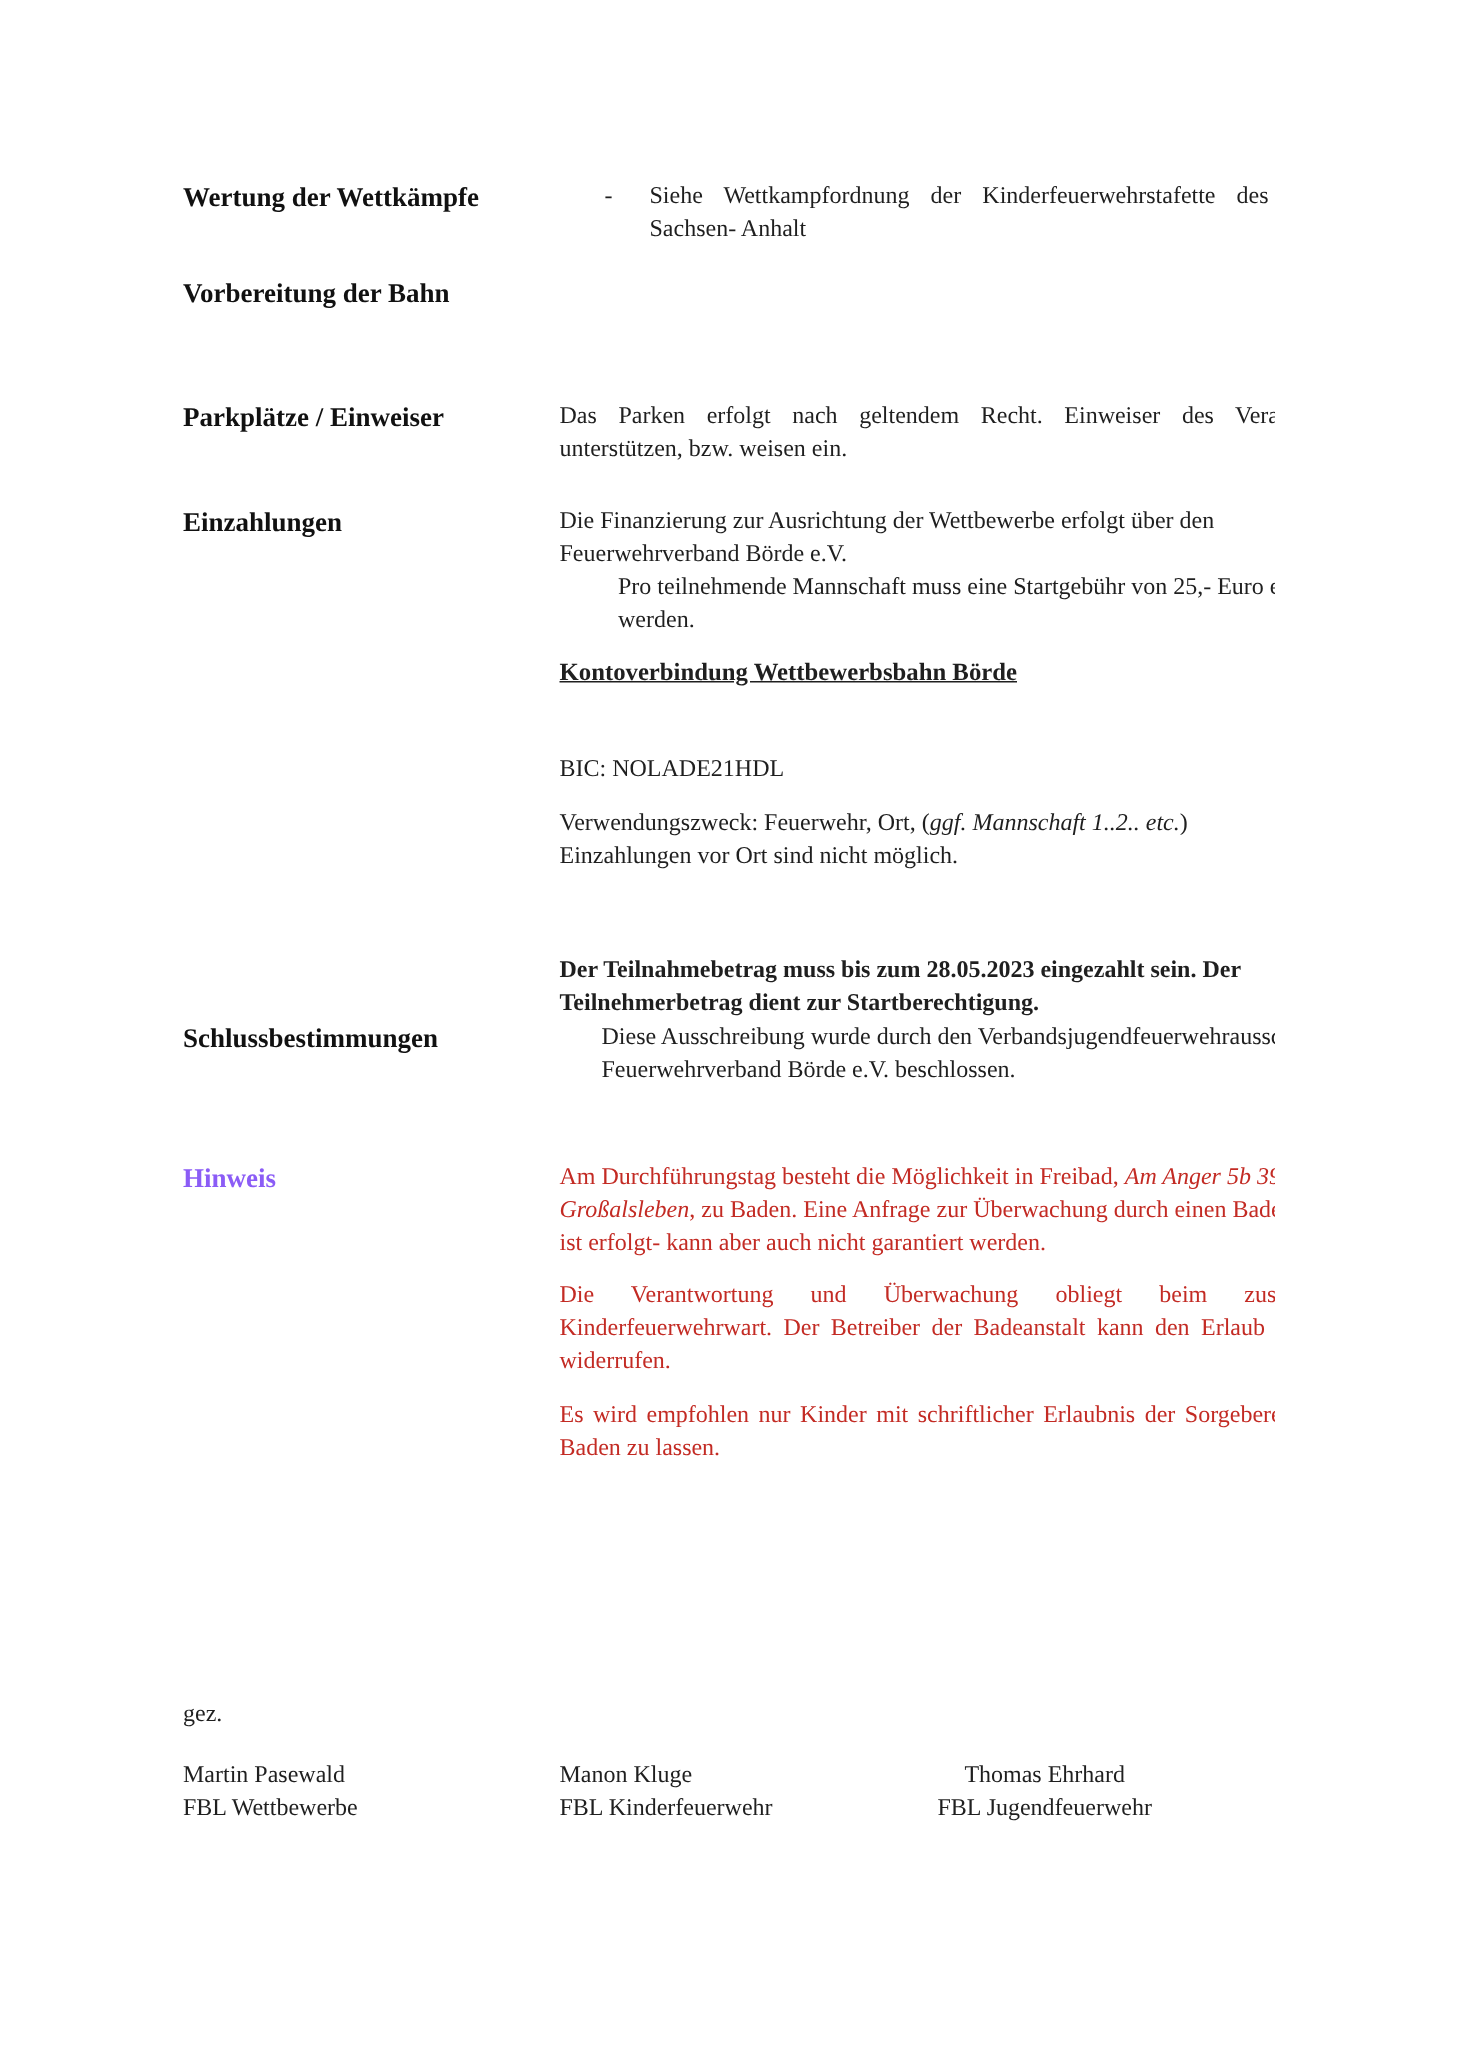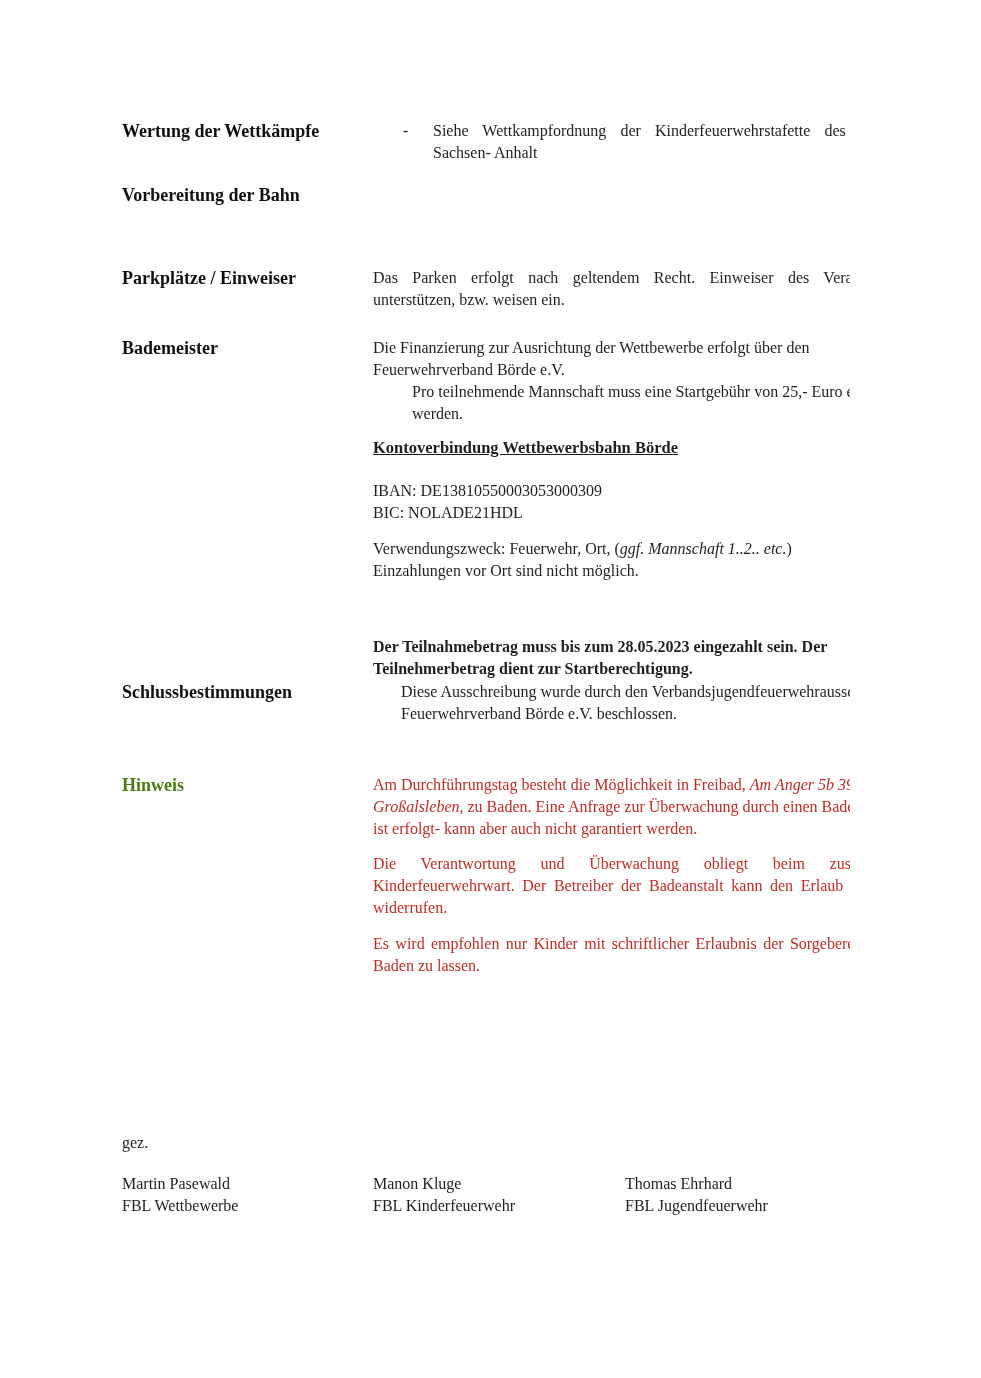--- a/index.html
+++ b/index.html
@@ -23,21 +23,21 @@
   }
   .content {
     position: absolute;
     left: 373px;
     width: 533px;
     font-size: 16px;
     line-height: 22px;
   }
   .justify { text-align: justify; }
   .red { color: #c32b24; }
-  .red-label { color: #4d7c0f; }
+  .red-label { color: #8b5cf6; }
   .bold { font-weight: bold; margin-top: 40px; }
   .bank-heading {
     font-weight: bold;
     text-decoration: underline;
     font-size: 16.5px;
   }
   .bullet-row { display: flex; }
   .bullet-dash {
     margin-left: 30px;
     width: 30px;
@@ -63,29 +63,28 @@
       <span class="bullet-dash">-</span>
       <span class="bullet-text">Siehe Wettkampfordnung der Kinderfeuerwehrstafette des Landes Sachsen- Anhalt</span>
     </div>
   </div>
 
   <div class="label" style="top:183px;">Vorbereitung der Bahn</div>
 
   <div class="label" style="top:266px;">Parkplätze / Einweiser</div>
   <div class="content justify" style="top:267px;">Das Parken erfolgt nach geltendem Recht. Einweiser des Veranstalters unterstützen, bzw. weisen ein.</div>
 
-  <div class="label" style="top:336px;">Bademeister</div>
+  <div class="label" style="top:336px;">Einzahlungen</div>
   <div class="content" style="top:337px;">Die Finanzierung zur Ausrichtung der Wettbewerbe erfolgt über den Feuerwehrverband Börde e.V.</div>
   <div class="content" style="top:381px;margin-left:39px;">Pro teilnehmende Mannschaft muss eine Startgebühr von 25,- Euro entrichtet werden.</div>
 
   <div class="content" style="top:437px;">
     <span class="bank-heading">Kontoverbindung Wettbewerbsbahn Börde</span>
   </div>
 
-  <div class="content" style="top:480px;">IBAN: DE13810550003053000309</div>
   <div class="content" style="top:502px;">BIC: NOLADE21HDL</div>
 
   <div class="content" style="top:538px;">
     <span>Verwendungszweck: Feuerwehr, Ort, (</span><span class="ital">ggf. Mannschaft 1..2.. etc.</span><span>)</span>
   </div>
   <div class="content" style="top:560px;">Einzahlungen vor Ort sind nicht möglich.</div>
 
   <div class="content bold" style="top:596px;">Der Teilnahmebetrag muss bis zum 28.05.2023 eingezahlt sein. Der Teilnehmerbetrag dient zur Startberechtigung.</div>
 
   <div class="label" style="top:680px;">Schlussbestimmungen</div>
@@ -101,18 +100,18 @@
   <div class="sig-col" style="left:122px; top:1132px;">gez.</div>
 
   <div class="sig-col" style="left:122px; top:1173px;">
     <div>Martin Pasewald</div>
     <div>FBL Wettbewerbe</div>
   </div>
   <div class="sig-col" style="left:373px; top:1173px;">
     <div>Manon Kluge</div>
     <div>FBL Kinderfeuerwehr</div>
   </div>
-  <div class="sig-col" style="left:625px; top:1173px;">
+  <div class="sig-col" style="left:625px; top:1173px;text-align:center;">
     <div>Thomas Ehrhard</div>
     <div>FBL Jugendfeuerwehr</div>
   </div>
 
 </div>
 
 </body></html>

